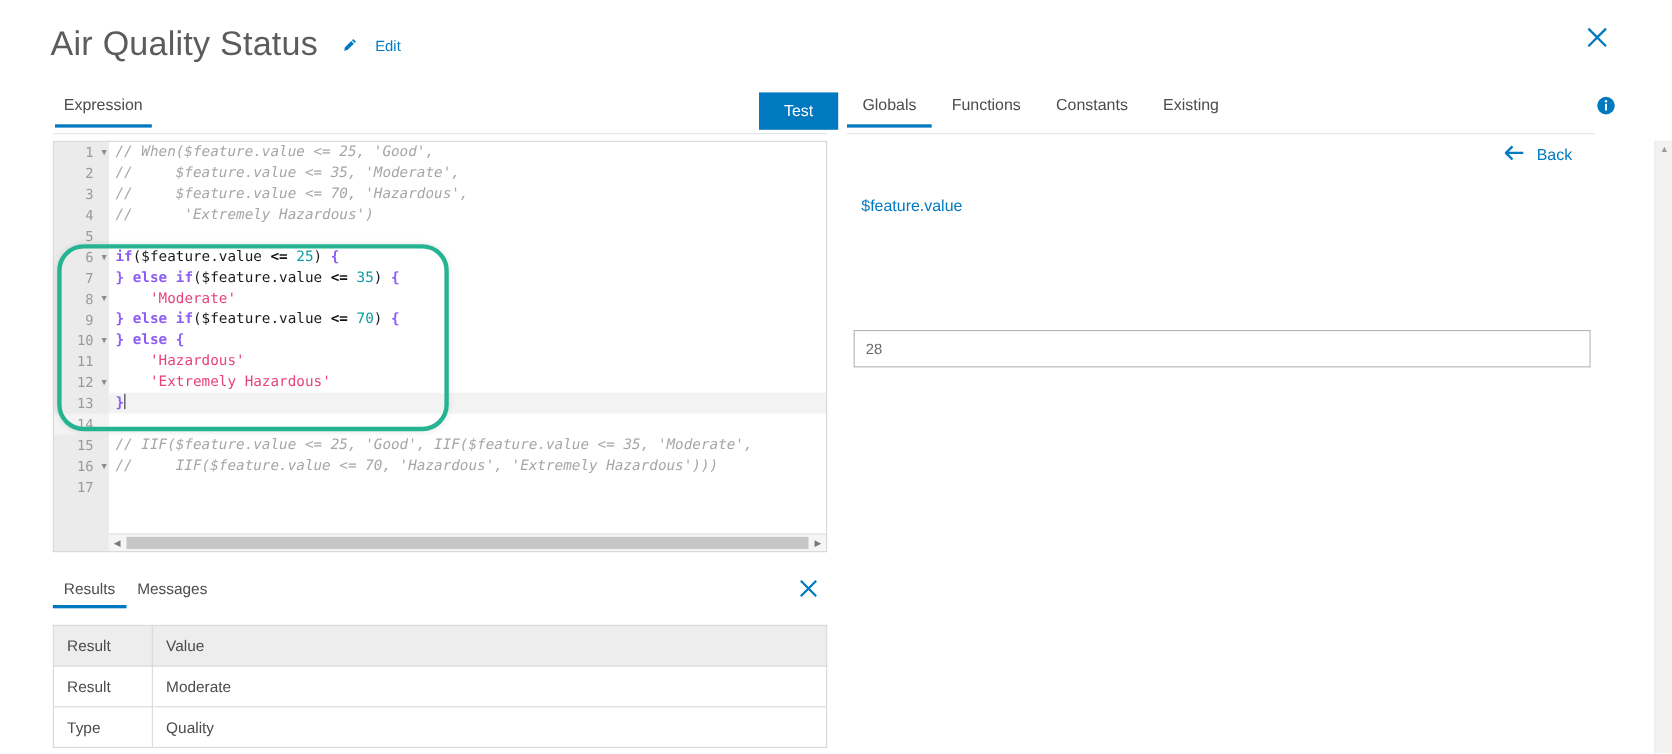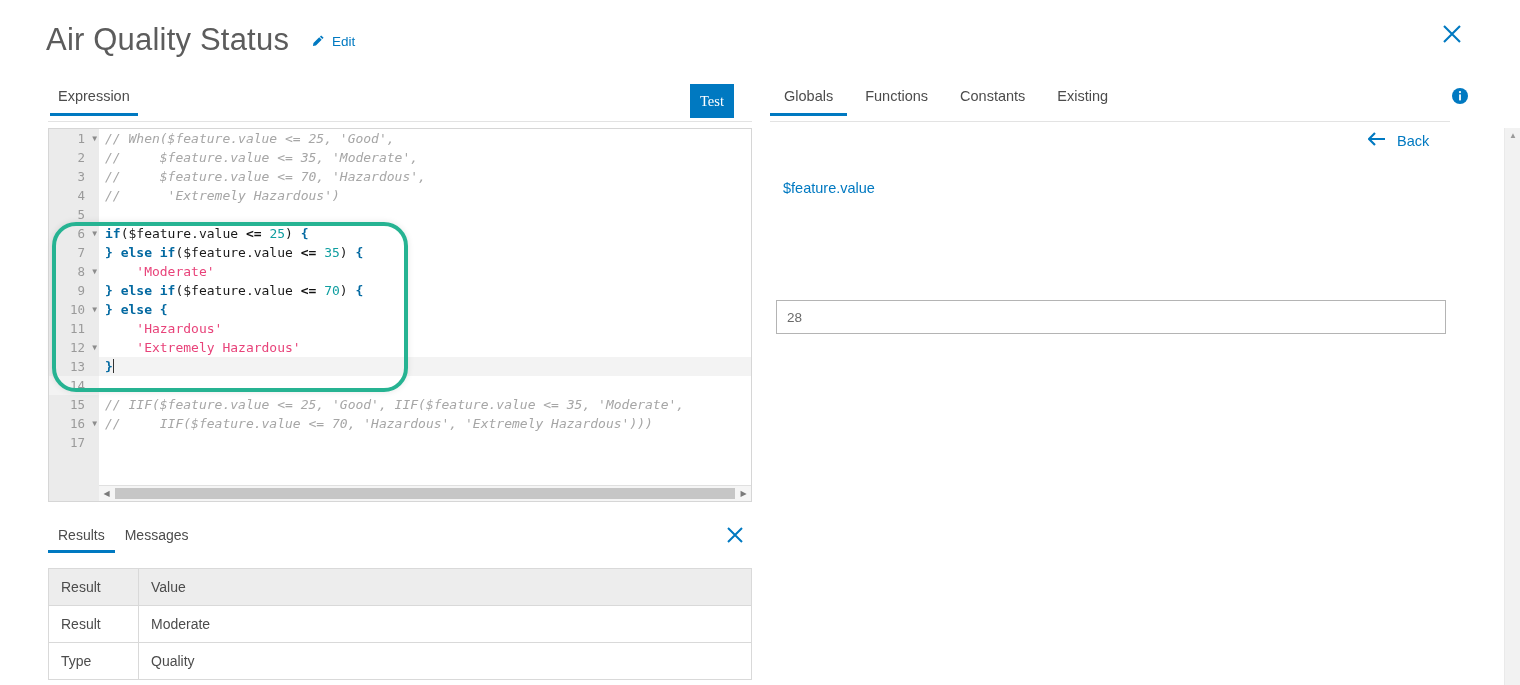--- a/index.html
+++ b/index.html
@@ -15,21 +15,21 @@
   
   .title-row {
     position: absolute; left: 46px; top: 24px;
     display: flex; align-items: baseline; gap: 22px;
   }
   .page-title {
     font-size: 31px; font-weight: 400; color: #5c5c5c;
     letter-spacing: .2px; line-height: 1;
   }
   .edit-link {
-    display: flex; align-items: center; gap: 7px;
+    display: flex; align-items: center; gap: 16px;
     color: #0079c1; font-size: 13.5px; cursor: pointer;
     position: relative; top: -2px; justify-content: center;
   }
   .pencil-icon { width: 14px; height: 14px; display:block; }
 
   .close-x {
     position: absolute; right: 56px; top: 22px;
     width: 24px; height: 24px; cursor: pointer;
   }
   .info-icon {
@@ -48,25 +48,25 @@
     height: 3px; background: #0079c1;
   }
   .tabs-hairline {
     position: absolute; left: 48px; top: 121px; width: 704px;
     height: 1px; background: #e3e3e3;
   }
 
   
   .test-btn {
     position: absolute; left: 690px; top: 84px;
-    width: 44px; height: 34px;
+    width: 72px; height: 34px;
     background: #0079c1; color: #fff;
     display: flex; align-items: center; justify-content: center;
     font-size: 14.5px; cursor: pointer; border: none;
-    font-family: Liberation Serif, serif;
+    font-family: Liberation Sans, sans-serif;
   }
 
   
   .right-tabs {
     position: absolute; left: 770px; top: 88px;
     display: flex; gap: 4px;
   }
   .rtab {
     font-size: 14.5px; color: #4c4c4c; padding: 0 14px 12px 14px;
     cursor: pointer; position: relative; white-space: nowrap;
@@ -106,21 +106,21 @@
     position: absolute; left: 50px; top: 0; right: 0; bottom: 0;
     padding: 0; overflow: hidden;
   }
   .cl {
     height: 19px; line-height: 19px;
     font-family: "DejaVu Sans Mono", monospace; font-size: 13px;
     white-space: pre; color: #1a1a1a; padding-left: 6px;
   }
   .cl.active { background: #f3f3f3; }
   .cmt { color: #a6a6a6; font-style: italic; }
-  .kw  { color: #0369a1; font-weight: bold; }
+  .kw  { color: #8b5cf6; font-weight: bold; }
   .num { color: #0f9ea0; }
   .str { color: #e8437a; }
   .op  { color: #111; font-weight: bold; }
   .caret {
     display:inline-block; width:1px; height:14px; background:#333;
     vertical-align:-2px;
   }
 
   
   .hl-ring {

